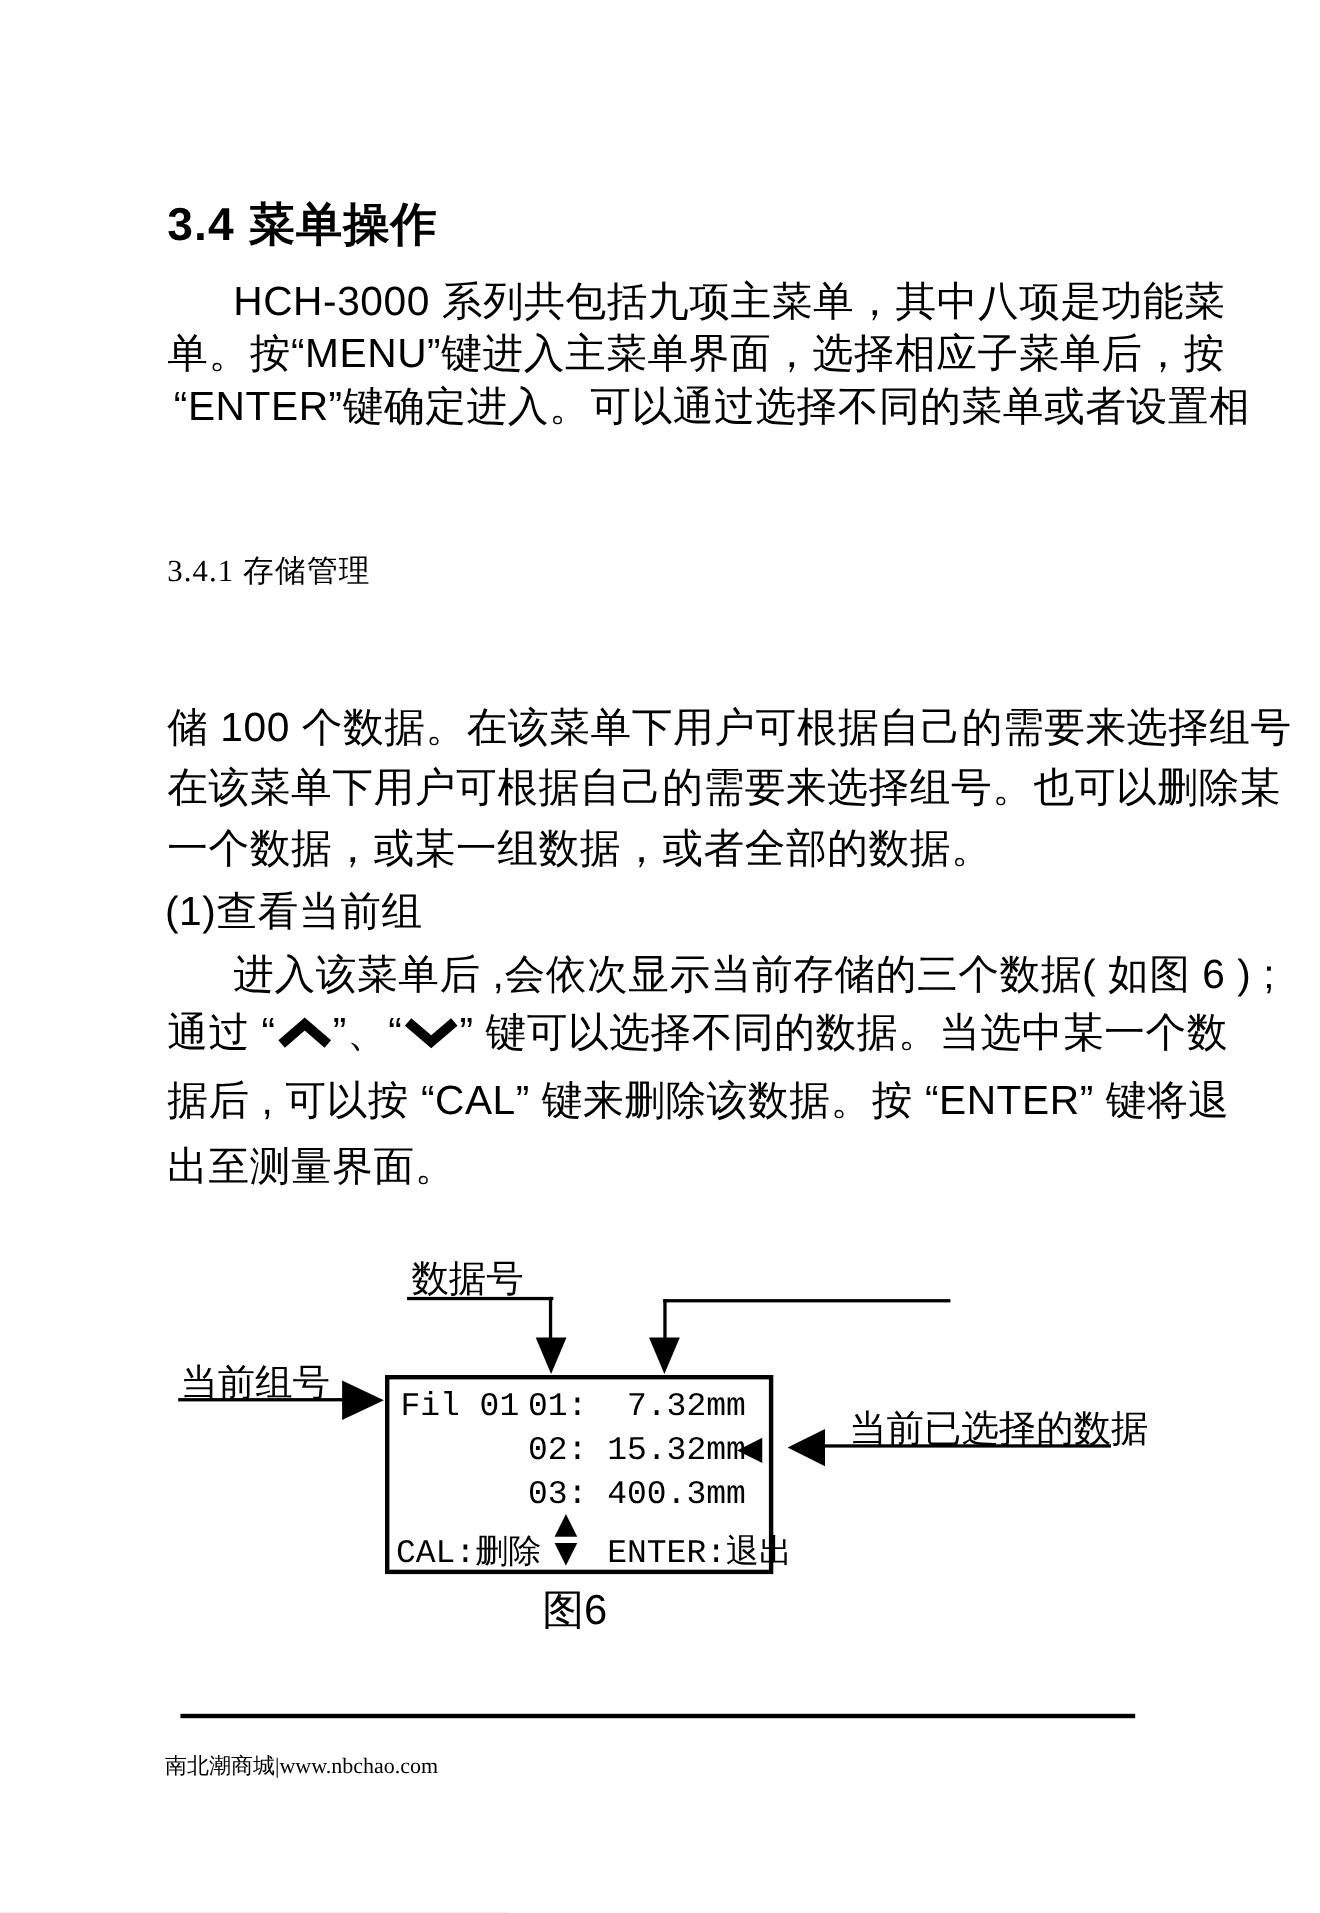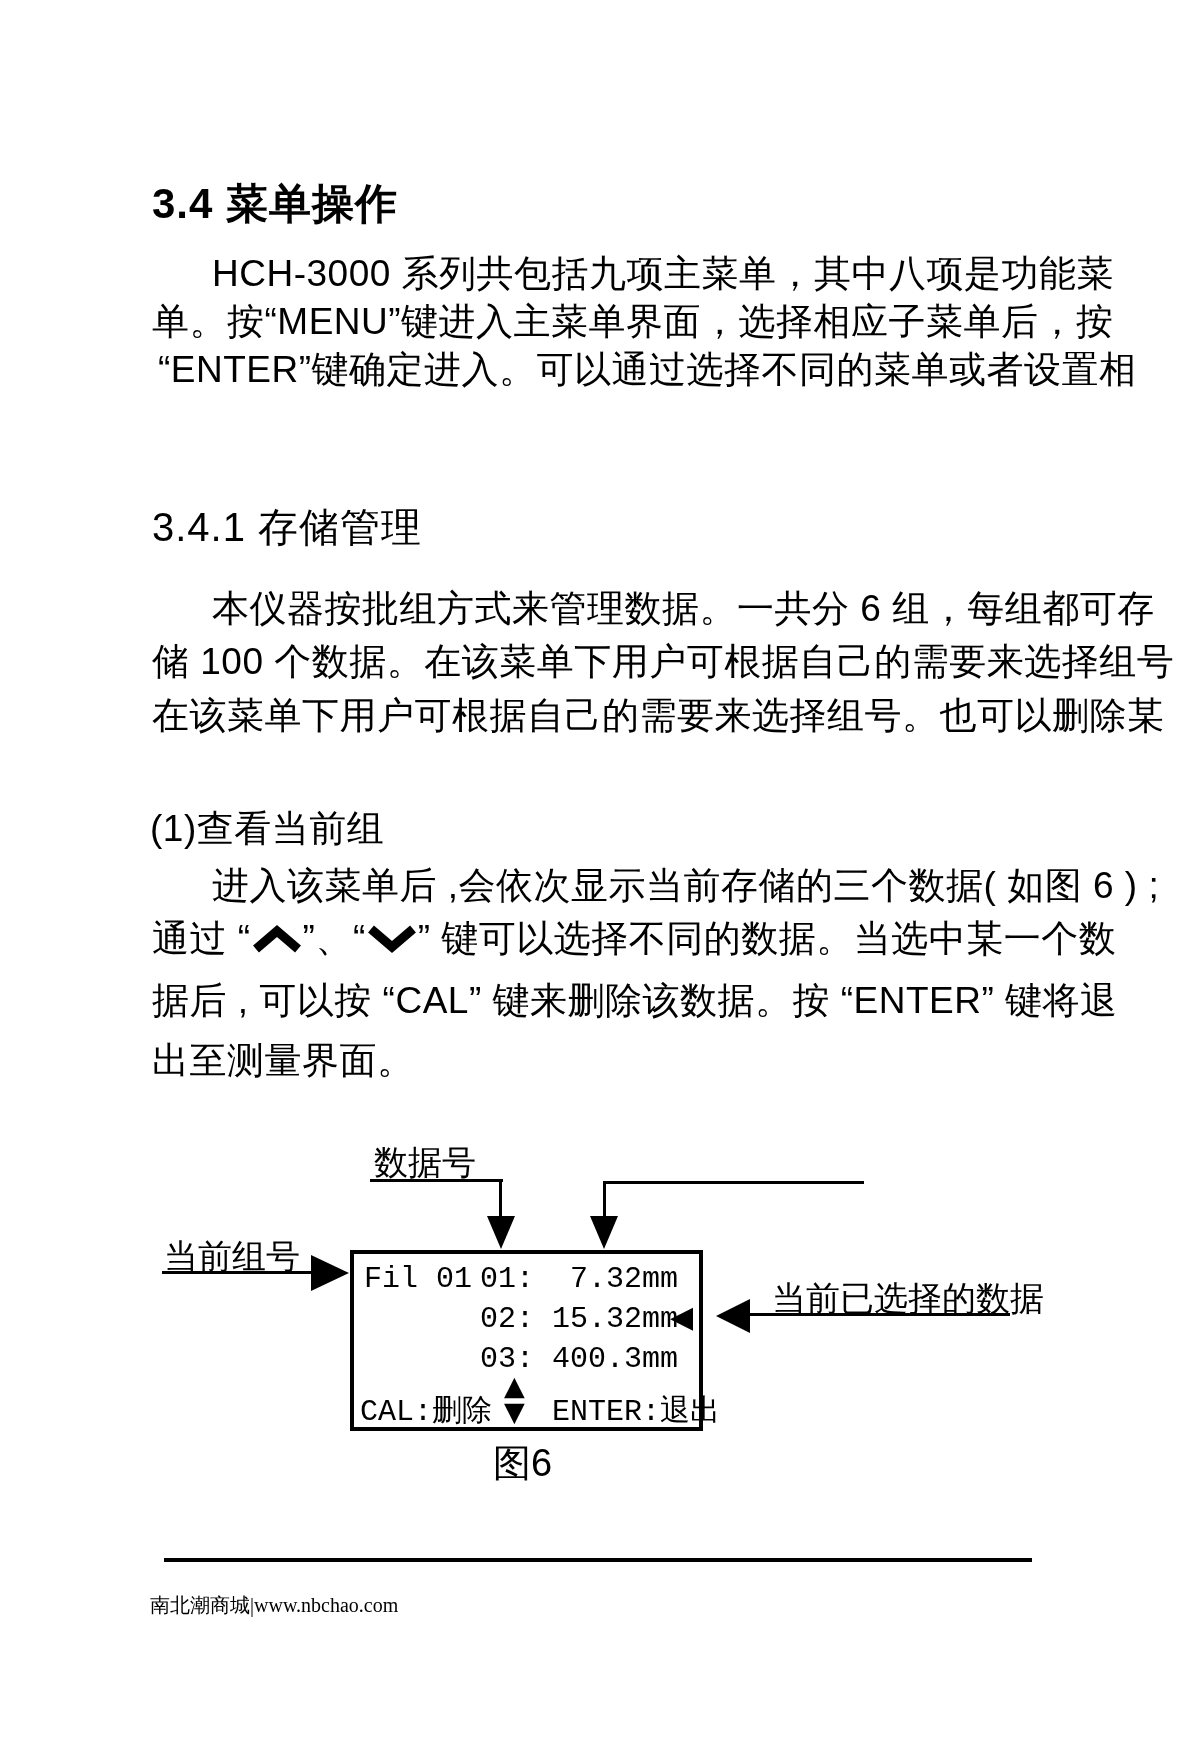--- a/index.html
+++ b/index.html
@@ -3,21 +3,21 @@
 <meta charset="utf-8">
 <style>
   html,body{margin:0;padding:0;background:#888;}
   #page{
     position:relative;width:1200px;height:1739px;background:#ffffff;
     font-family:"Liberation Sans",sans-serif;color:#000;overflow:hidden;
     margin:0 auto;
   }
   .abs{position:absolute;}
   .h1{font-size:42px;font-weight:700;letter-spacing:1px;}
-  .h2{font-size:40px;font-weight:400;letter-spacing:1px;}
+  .h2{font-size:28px;font-weight:400;letter-spacing:1px;font-family:Liberation Serif, serif;}
   .bodyline{font-size:37px;line-height:48px;white-space:nowrap;letter-spacing:0.5px;}
   .indent{padding-left:60px;}
   .dline{background:#000;}
   .figlabel{font-size:34px;white-space:nowrap;}
   
   .arr-down{width:0;height:0;border-left:14px solid transparent;border-right:14px solid transparent;border-top:33px solid #000;}
   .arr-right{width:0;height:0;border-top:18px solid transparent;border-bottom:18px solid transparent;border-left:38px solid #000;}
   .arr-left{width:0;height:0;border-top:17px solid transparent;border-bottom:17px solid transparent;border-right:34px solid #000;}
   
   .screen{border:4px solid #000;background:#fff;}
@@ -33,23 +33,23 @@
 <div id="page">
 
   <div class="abs h1" style="left:152px;top:176px;">3.4 菜单操作</div>
 
   <div class="abs bodyline indent" style="left:152px;top:250px;">HCH-3000 系列共包括九项主菜单，其中八项是功能菜</div>
   <div class="abs bodyline" style="left:152px;top:298px;">单。按“MENU”键进入主菜单界面，选择相应子菜单后，按</div>
   <div class="abs bodyline" style="left:158px;top:346px;">“ENTER”键确定进入。可以通过选择不同的菜单或者设置相</div>
 
   <div class="abs h2" style="left:152px;top:500px;">3.4.1 存储管理</div>
 
-  <div class="abs bodyline indent" style="left:152px;top:585px;">本仪器按批组方式来管理数据。一共分 6 组，每组都可存</div>
   <div class="abs bodyline" style="left:152px;top:638px;">储 100 个数据。在该菜单下用户可根据自己的需要来选择组号</div>
   <div class="abs bodyline" style="left:152px;top:692px;">在该菜单下用户可根据自己的需要来选择组号。也可以删除某</div>
+  <div class="abs bodyline" style="left:152px;top:748px;">一个数据，或某一组数据，或者全部的数据。</div>
 
   <div class="abs bodyline" style="left:150px;top:805px;">(1)查看当前组</div>
 
   <div class="abs bodyline indent" style="left:152px;top:862px;">进入该菜单后 ,会依次显示当前存储的三个数据( 如图 6 ) ;</div>
   <div class="abs bodyline" style="left:152px;top:915px;">
     <span>通过 “</span><span class="chev"><svg width="52" height="30" viewBox="0 0 52 30">
           <polyline points="5,25 26,7 47,25" fill="none" stroke="#000" stroke-width="9"></polyline>
         </svg></span><span>”、“</span><span class="chev"><svg width="52" height="30" viewBox="0 0 52 30">
           <polyline points="5,5 26,23 47,5" fill="none" stroke="#000" stroke-width="9"></polyline>
         </svg></span><span>” 键可以选择不同的数据。当选中某一个数</span>

